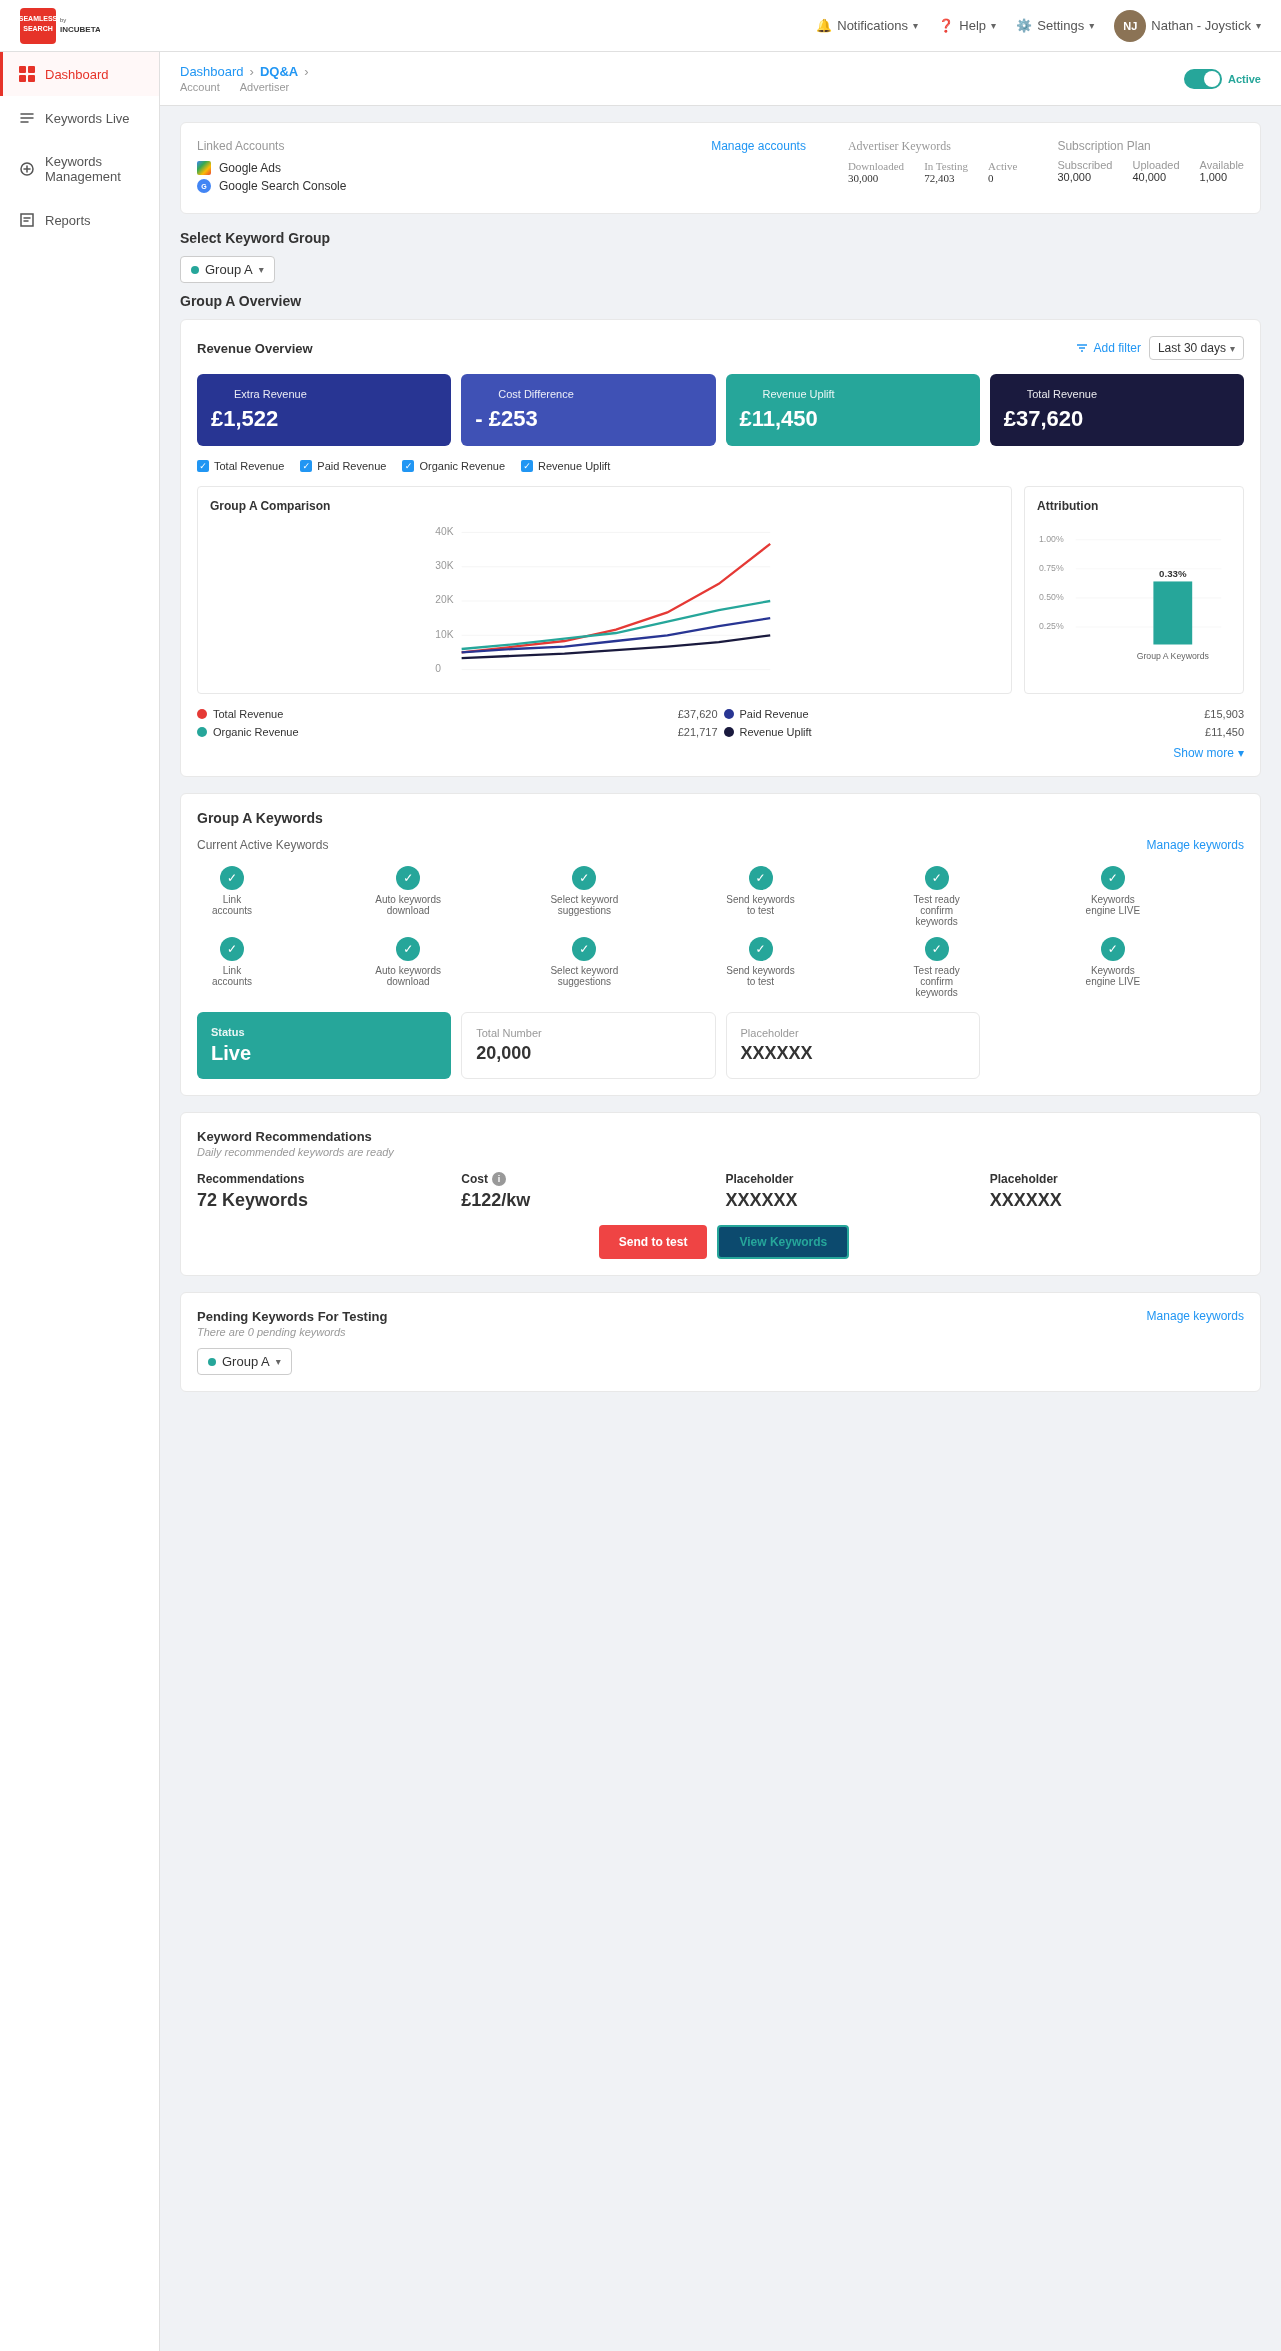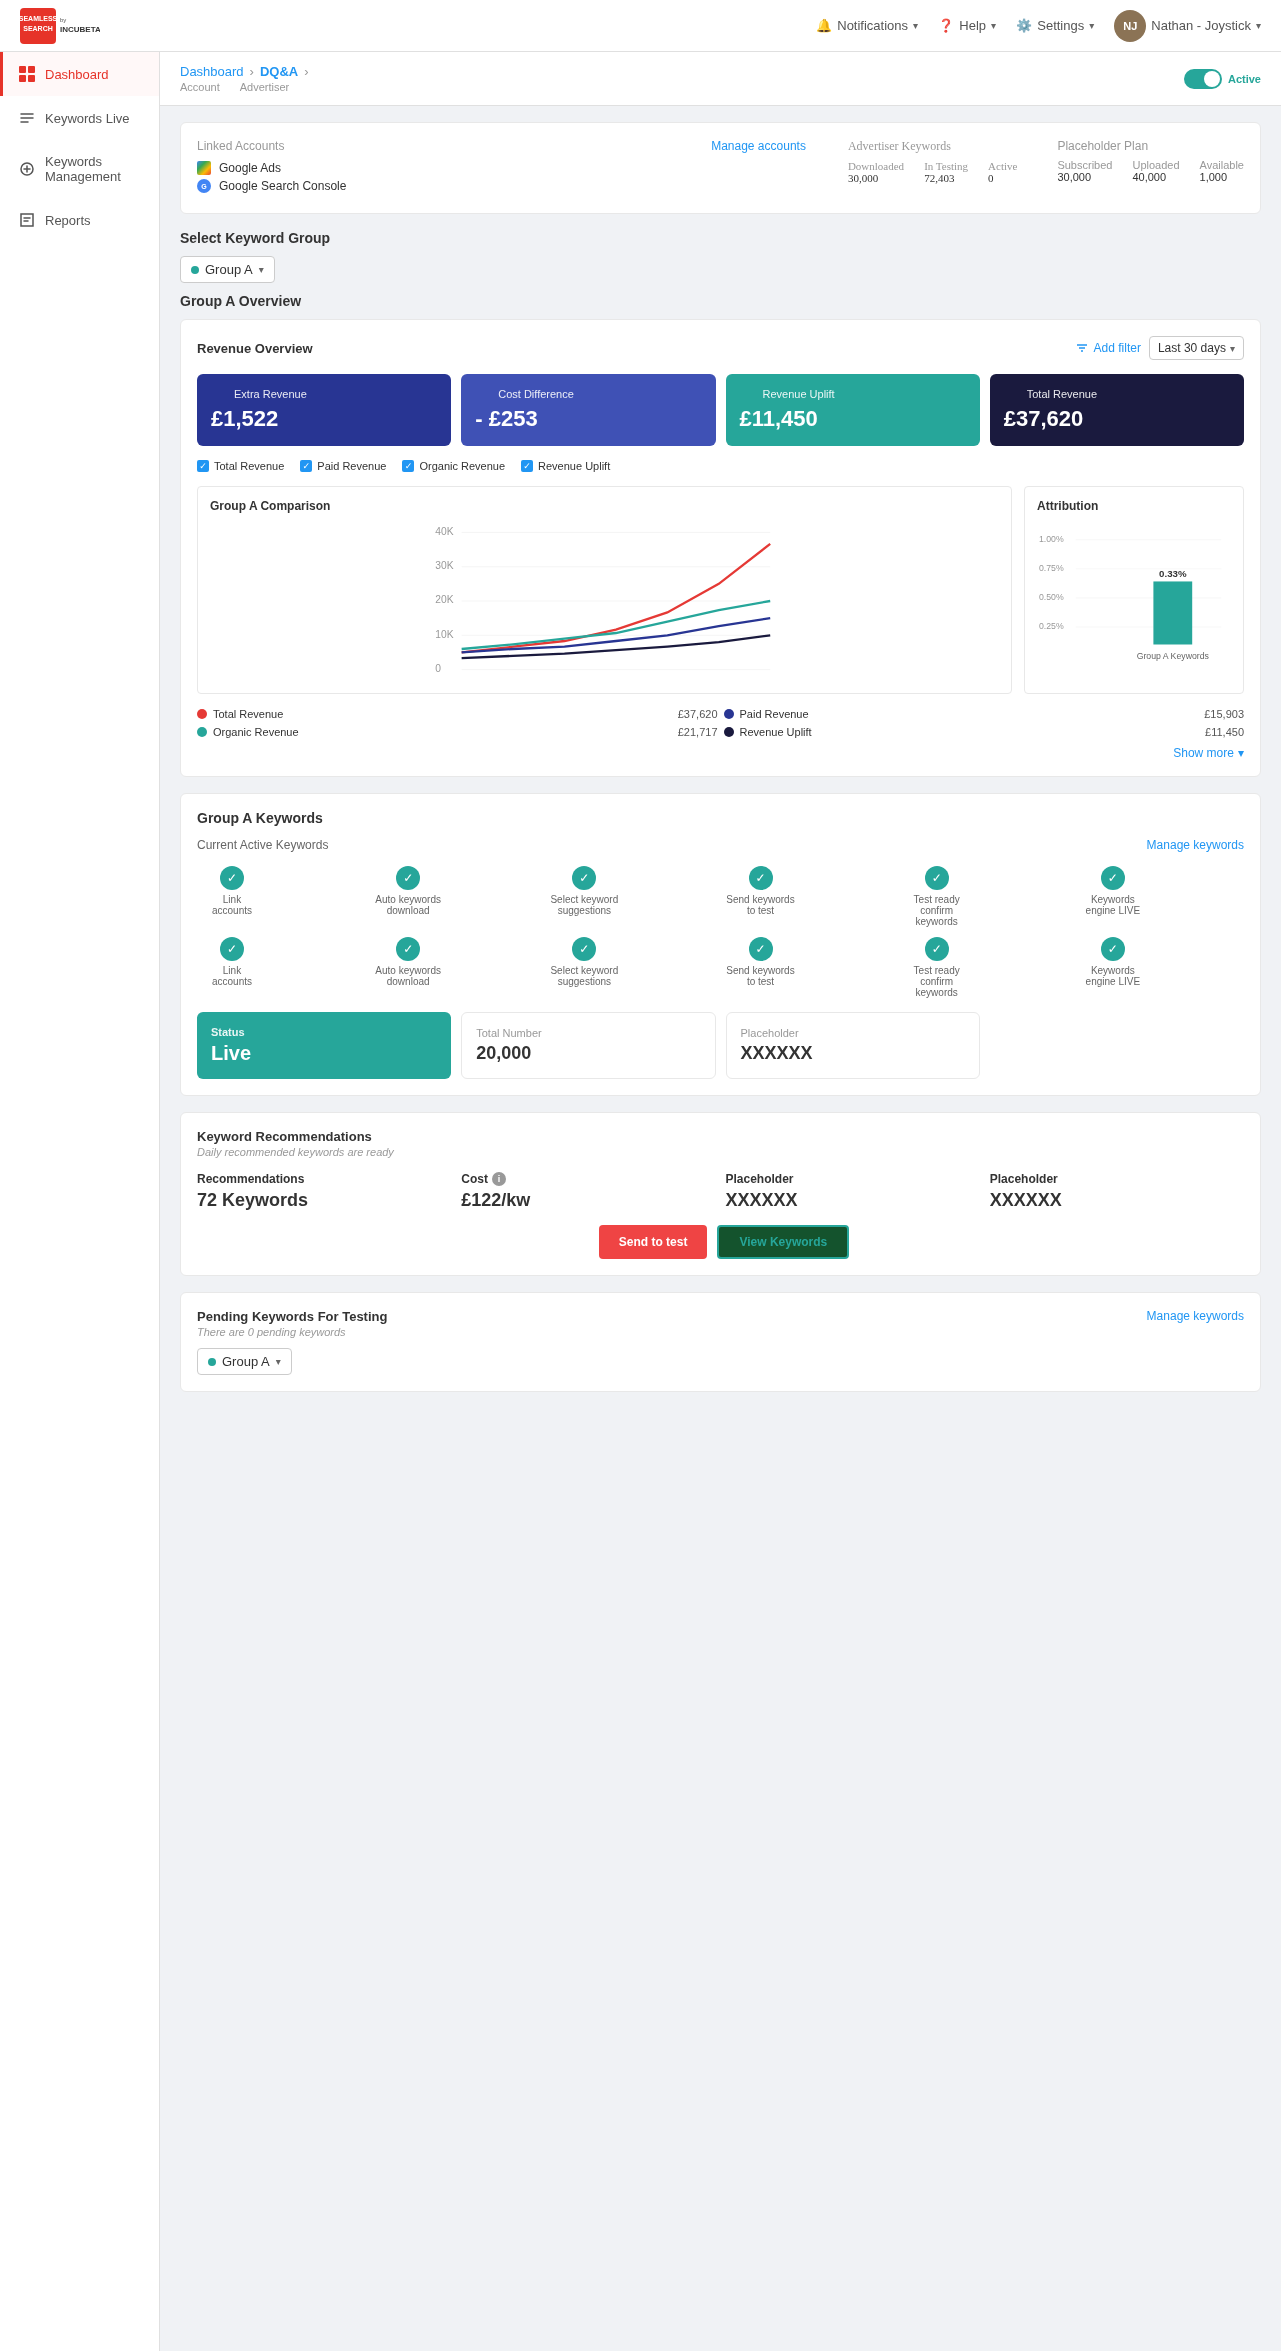--- a/index.html
+++ b/index.html
@@ -118,21 +118,21 @@
 
     
     .rec-title { font-size: 13px; font-weight: 600; color: #333; margin-bottom: 2px; }
     .rec-subtitle { font-size: 11px; color: #999; margin-bottom: 14px; font-style: italic; }
     .rec-grid { display: grid; grid-template-columns: 1fr 1fr 1fr 1fr; gap: 10px; margin-bottom: 14px; }
     .rec-col .rec-col-label { font-size: 12px; font-weight: 600; color: #333; margin-bottom: 4px; display: flex; align-items: center; gap: 4px; }
     .rec-col .rec-col-value { font-size: 18px; font-weight: 700; color: #333; }
     .info-icon { width: 14px; height: 14px; border-radius: 50%; background: #999; color: white; font-size: 9px; display: inline-flex; align-items: center; justify-content: center; cursor: pointer; }
     .rec-buttons { display: flex; gap: 10px; justify-content: center; }
     .btn-primary { background: #ef4444; color: white; border: none; border-radius: 4px; padding: 8px 20px; font-size: 12px; font-weight: 600; cursor: pointer; margin-left: 7px; }
-    .btn-secondary { background: #14532d; color: #26a69a; border: 2px solid #26a69a; border-radius: 4px; padding: 8px 20px; font-size: 12px; font-weight: 600; cursor: pointer; }
+    .btn-secondary { background: #0c4a6e; color: #26a69a; border: 2px solid #26a69a; border-radius: 4px; padding: 8px 20px; font-size: 12px; font-weight: 600; cursor: pointer; }
 
     
     .pending-header { display: flex; align-items: flex-start; justify-content: space-between; }
     .pending-title { font-size: 13px; font-weight: 600; color: #333; }
     .pending-subtitle { font-size: 11px; color: #999; margin-top: 2px; font-style: italic; }
 
     .bottom-group-select { display: inline-flex; align-items: center; gap: 6px; background: #fff; border: 1px solid #ccc; border-radius: 4px; padding: 5px 10px; cursor: pointer; font-size: 13px; margin-top: 10px; }
 
     .chevron { font-size: 10px; color: #666; }
 
@@ -278,21 +278,21 @@
                   <div class="stat-label">In Testing</div>
                   <div class="stat-value">72,403</div>
                 </div>
                 <div class="stat-item">
                   <div class="stat-label">Active</div>
                   <div class="stat-value">0</div>
                 </div>
               </div>
             </div>
             <div class="subscription-col">
-              <div class="stats-title">Placeholder Plan</div>
+              <div class="stats-title">Subscription Plan</div>
               <div class="stats-row">
                 <div class="stat-item">
                   <div class="stat-label">Subscribed</div>
                   <div class="stat-value">30,000</div>
                 </div>
                 <div class="stat-item">
                   <div class="stat-label">Uploaded</div>
                   <div class="stat-value">40,000</div>
                 </div>
                 <div class="stat-item">

